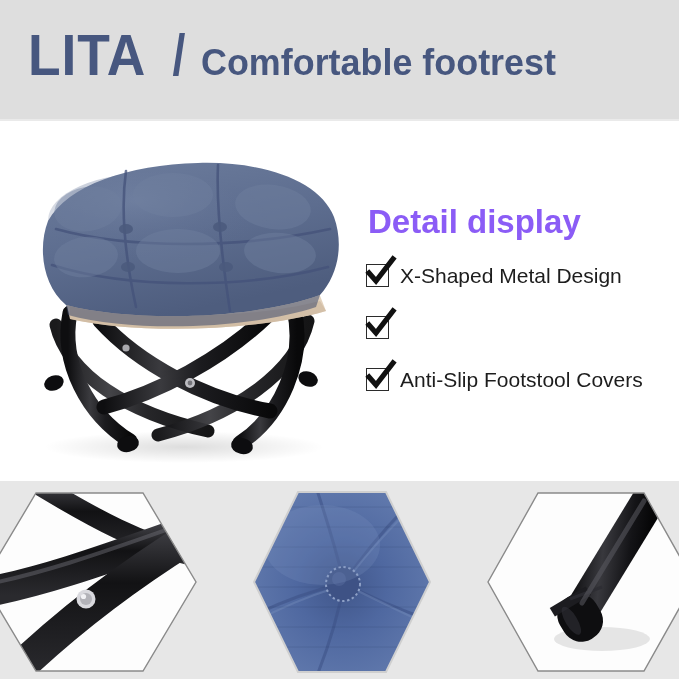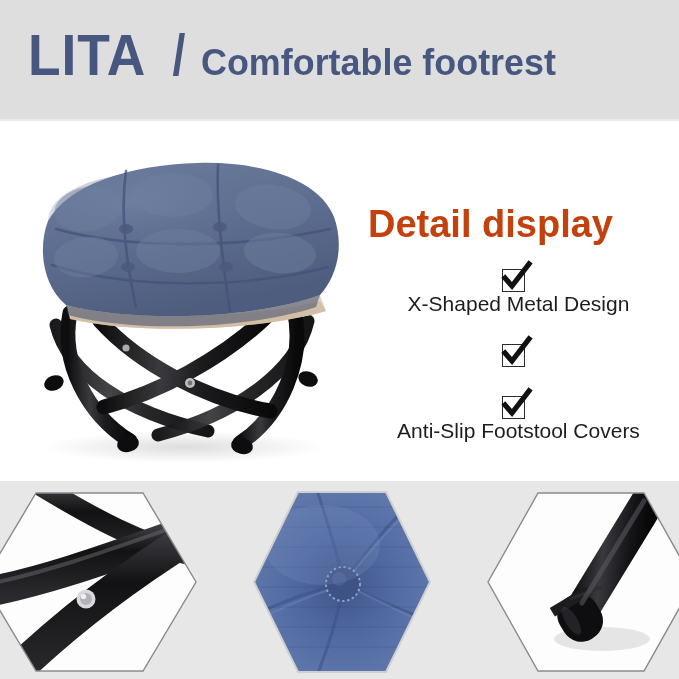--- a/index.html
+++ b/index.html
@@ -49,28 +49,27 @@
   .product{
     position:absolute;left:8px;top:4px;width:352px;height:348px;
   }
   .stool{position:absolute;left:0;top:0;width:352px;height:348px;}
 
   
   .detail-panel{
     position:absolute;left:366px;top:84px;width:305px;
   }
   .detail-title{
-    font-size:38px;font-weight:bold;color:#c2410c;
+    font-size:33px;font-weight:bold;color:#8b5cf6;
     margin:0 0 26px 2px;line-height:1;
   }
   .feature-list{list-style:none;margin:0;padding:0;}
   .feature-item{
     display:flex;align-items:center;
     margin-bottom:29px;
-    flex-direction:column;
   }
   .cbox{
     position:relative;
     width:23px;height:23px;flex:0 0 23px;
     border:1.5px solid #2b2b2b;
     box-sizing:border-box;
     margin-right:11px;
   }
   .cbox svg{position:absolute;left:-2px;top:-7px;overflow:visible;}
   .feature-label{

